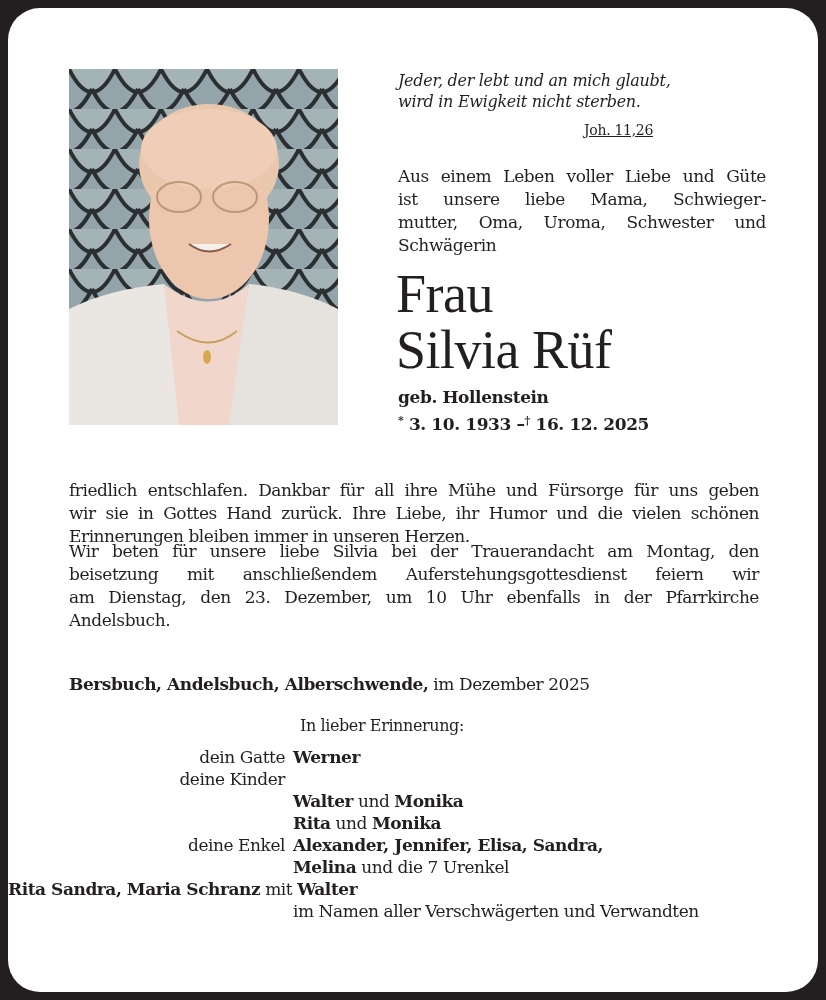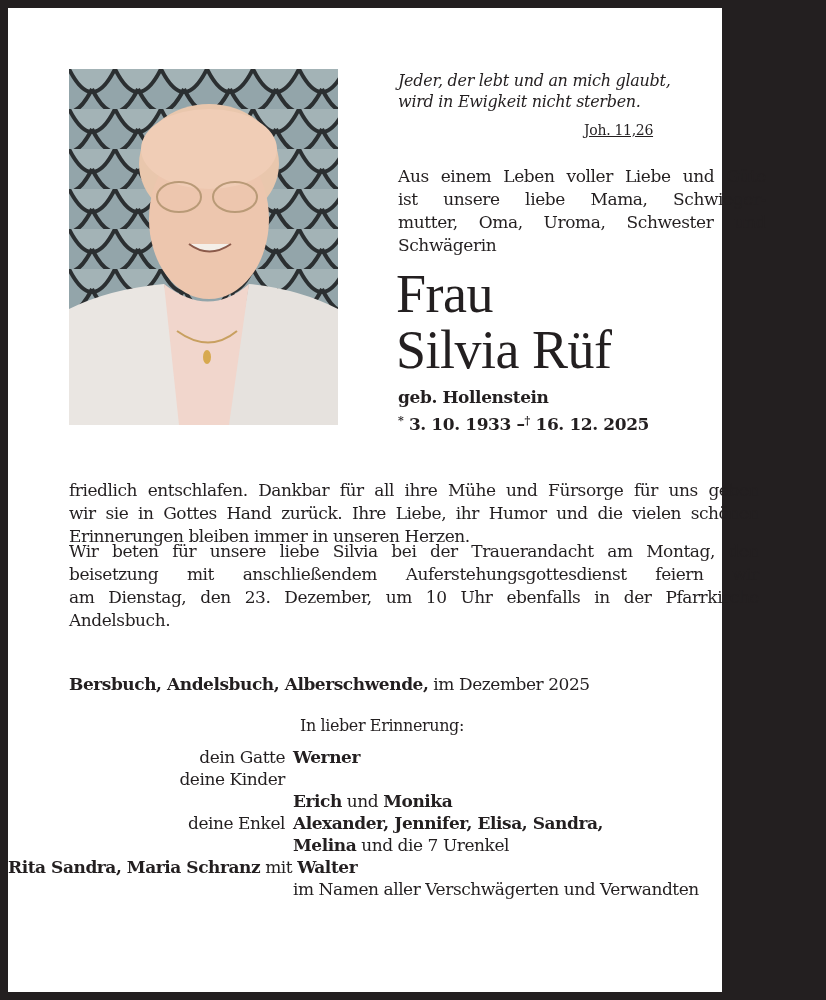--- a/index.html
+++ b/index.html
@@ -7,22 +7,23 @@
       width: 826px; height: 1000px;
       background: #231f20;
       position: relative;
       overflow: hidden;
       font-family: "DejaVu Serif", "Liberation Serif", serif;
       color: #231f20;
     }
     .page {
       position: absolute;
       left: 8px; top: 8px;
-      width: 714px; height: 984px;
+      width: 810px; height: 984px;
       background: #ffffff;
+      border-radius: 32px;
     }
     .photo {
       position: absolute;
       left: 61px; top: 61px;
       width: 269px; height: 356px;
       overflow: hidden;
       background: #8fa3a8;
     }
     .motto {
       position: absolute;
@@ -190,21 +191,25 @@
   <div class="family" id="family">
       <div class="frow">
         <span class="frel">dein Gatte</span>
         <span class="fval"><b>Werner</b></span>
       </div>
       <div class="frow">
         <span class="frel">deine Kinder</span>
       </div>
       <div class="frow">
         <span class="frel"></span>
-        <span class="fval"><b>Erich</b><span> und </span><b>Monika</b></span>
+        <span class="fval"><b>Walter</b><span> und </span><b>Monika</b></span>
+      </div>
+      <div class="frow">
+        <span class="frel"></span>
+        <span class="fval"><b>Rita</b><span> und </span><b>Monika</b></span>
       </div>
       <div class="frow">
         <span class="frel">deine Enkel</span>
         <span class="fval"><b>Alexander, Jennifer, Elisa, Sandra,</b></span>
       </div>
       <div class="frow">
         <span class="frel"></span>
         <span class="fval"><b>Melina</b><span> und die 7 Urenkel</span></span>
       </div>
       <div class="frow">

